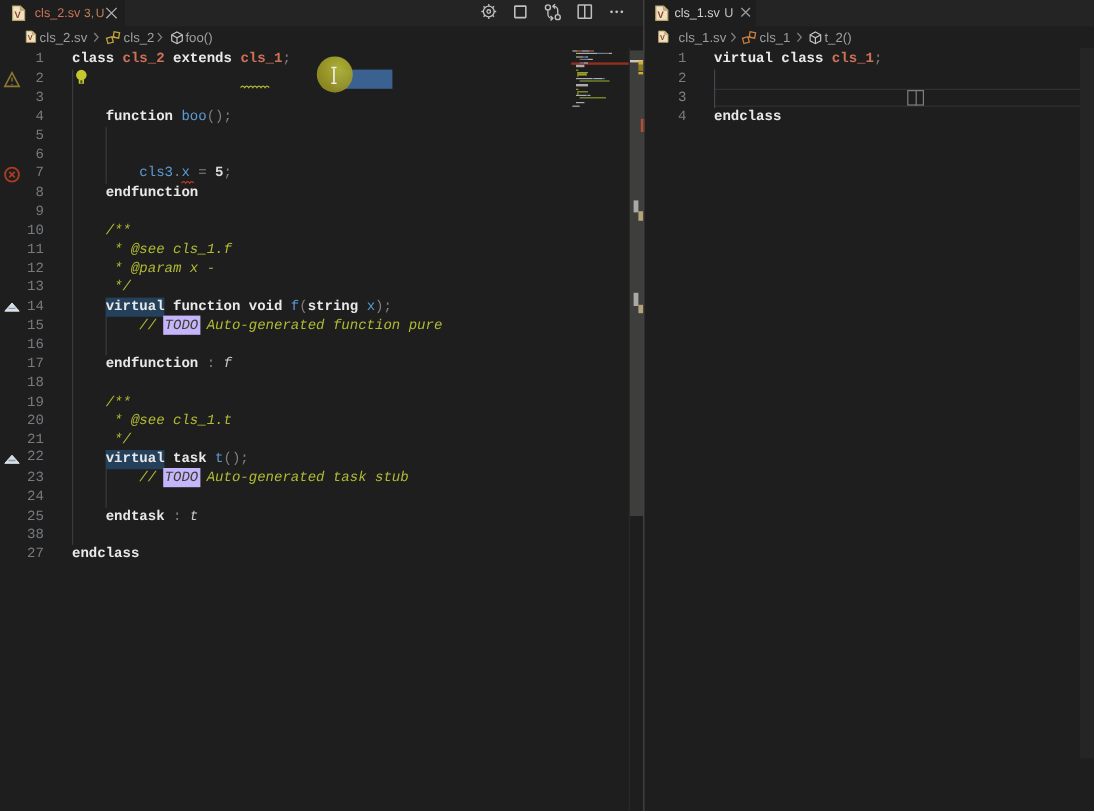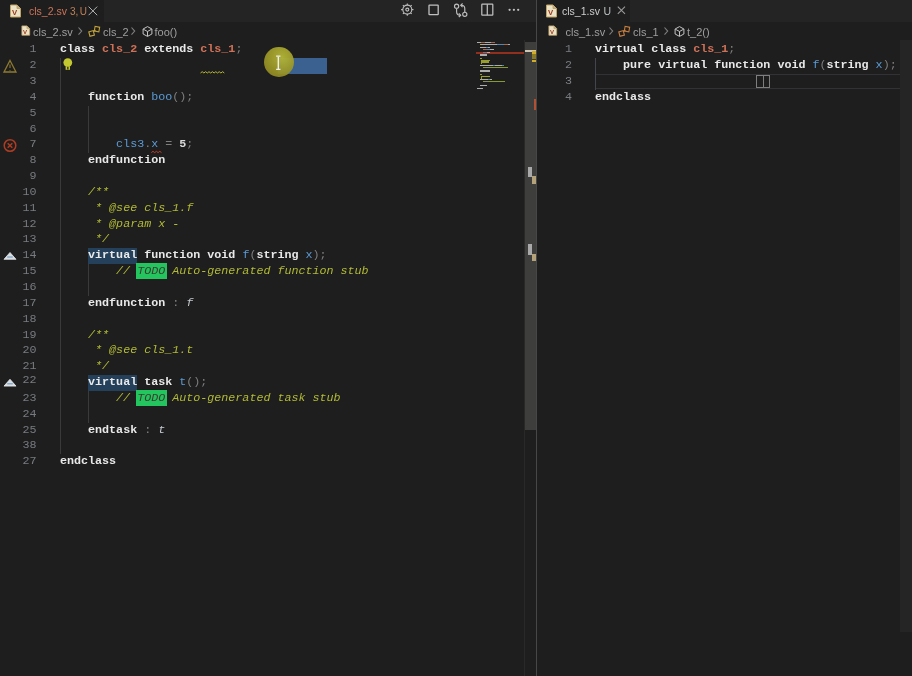--- a/index.html
+++ b/index.html
@@ -6,21 +6,21 @@
 .cl{position:absolute;white-space:pre;font:11.7px/15.846px "Liberation Mono",monospace;color:#7f7f7f;letter-spacing:0}
 .cl i{font-style:normal}
 i.k{color:#e9e9e9;font-weight:bold}
 i.t{color:#cf7157;font-weight:bold}
 i.v{color:#5b9bd6}
 i.p{color:#7f7f7f}
 i.c{color:#b2bb33;font-style:italic}
 i.w{color:#dadada;font-weight:bold}
 i.fi{color:#c6cdd3;font-style:italic}
 i.u{text-decoration:underline}
-i.todo{background:#22c55e;color:#3e3e2e;font-style:italic;padding:1px 1.5px;margin:0 -1.5px}
+i.todo{background:#c4b5fd;color:#3e3e2e;font-style:italic;padding:1px 1.5px;margin:0 -1.5px}
 .num{position:absolute;text-align:right;color:#777b80;font:11.7px/15.846px "Liberation Mono",monospace}
 .numa{color:#7d8186}
 .bc{top:26px;font-size:11px;color:#9f9f9f}
 </style></head><body>
 <div id="app">
 
   <div class="abs" style="left:0;top:0;width:536px;height:22px;background:#242425"></div>
   <div class="abs" style="left:537px;top:0;width:375px;height:22px;background:#242425"></div>
   <div class="abs" style="left:0;top:0;width:104px;height:22px;background:#1e1e1e"></div>
   <div class="abs" style="left:537px;top:0;width:93px;height:22px;background:#1e1e1e"></div>
@@ -86,31 +86,30 @@
 <div class="num " style="left:537px;width:35px;top:89.84px">4</div>
 <div class="cl " style="left:60.0px;top:42.30px"><i class="k">class</i><i class="p"> </i><i class="t">cls_2</i><i class="p"> </i><i class="k">extends</i><i class="p"> </i><i class="t">cls_1</i><i class="p">;</i></div>
 <div class="cl " style="left:60.0px;top:89.84px"><i class="p">    </i><i class="k">function</i><i class="p"> </i><i class="v">boo</i><i class="p">();</i></div>
 <div class="cl " style="left:60.0px;top:137.38px"><i class="p">        </i><i class="v">cls3</i><i class="p">.</i><i class="v sqr">x</i><i class="p"> = </i><i class="w">5</i><i class="p">;</i></div>
 <div class="cl " style="left:60.0px;top:153.22px"><i class="p">    </i><i class="k">endfunction</i></div>
 <div class="cl " style="left:60.0px;top:184.91px"><i class="p">    </i><i class="c">/**</i></div>
 <div class="cl " style="left:60.0px;top:200.76px"><i class="p">     </i><i class="c">* @see cls_1.f</i></div>
 <div class="cl " style="left:60.0px;top:216.61px"><i class="p">     </i><i class="c">* @param x -</i></div>
 <div class="cl " style="left:60.0px;top:232.45px"><i class="p">     </i><i class="c">*/</i></div>
 <div class="cl " style="left:60.0px;top:248.30px"><i class="p">    </i><i class="k">virtual</i><i class="p"> </i><i class="k">function</i><i class="p"> </i><i class="k">void</i><i class="p"> </i><i class="v">f</i><i class="p">(</i><i class="k">string</i><i class="p"> </i><i class="v">x</i><i class="p">);</i></div>
-<div class="cl " style="left:60.0px;top:264.14px"><i class="p">        </i><i class="c">// </i><i class="todo">TODO</i><i class="c"> Auto-generated function stub</i></div>
+<div class="cl " style="left:60.0px;top:264.14px"><i class="p">        </i><i class="c">// </i><i class="todo">TODO</i><i class="c"> Auto-generated function pure</i></div>
 <div class="cl " style="left:60.0px;top:295.84px"><i class="p">    </i><i class="k">endfunction</i><i class="p"> : </i><i class="fi">f</i></div>
 <div class="cl " style="left:60.0px;top:327.53px"><i class="p">    </i><i class="c">/**</i></div>
 <div class="cl " style="left:60.0px;top:343.37px"><i class="p">     </i><i class="c">* @see cls_1.t</i></div>
 <div class="cl " style="left:60.0px;top:359.22px"><i class="p">     </i><i class="c">*/</i></div>
 <div class="cl " style="left:60.0px;top:375.07px"><i class="p">    </i><i class="k">virtual</i><i class="p"> </i><i class="k">task</i><i class="p"> </i><i class="v">t</i><i class="p">();</i></div>
 <div class="cl " style="left:60.0px;top:390.91px"><i class="p">        </i><i class="c">// </i><i class="todo">TODO</i><i class="c"> Auto-generated task stub</i></div>
 <div class="cl " style="left:60.0px;top:422.60px"><i class="p">    </i><i class="k">endtask</i><i class="p"> : </i><i class="fi">t</i></div>
 <div class="cl " style="left:60.0px;top:454.30px"><i class="k">endclass</i></div>
 <div class="cl " style="left:595.0px;top:42.30px"><i class="k">virtual</i><i class="p"> </i><i class="k">class</i><i class="p"> </i><i class="t">cls_1</i><i class="p">;</i></div>
-<div class="cl " style="left:595.0px;top:58.15px"><i class="p">    </i><i class="k">pure</i><i class="p"> </i><i class="k">virtual</i><i class="p"> </i><i class="k">function</i><i class="p"> </i><i class="k">void</i><i class="p"> </i><i class="v">f</i><i class="p">(</i><i class="k">string</i><i class="p"> </i><i class="v">x</i><i class="p">);</i></div>
 <div class="cl " style="left:595.0px;top:89.84px"><i class="k">endclass</i></div>
 
   <div class="abs" style="left:755.6px;top:75px;width:14.2px;height:13.2px;border:1px solid #7e7e7e;box-sizing:border-box"></div>
   <div class="abs" style="left:762.6px;top:75px;width:1px;height:13.2px;background:#7e7e7e"></div>
 
 <div style="position:absolute;left:0;top:0;opacity:.95">
       <div style="position:absolute;left:476px;top:51.7px;width:48px;height:2.1px;background:#98311f"></div>
 <div style="position:absolute;left:477.0px;top:41.80px;width:18.2px;height:1.3px;background:linear-gradient(90deg,#b4b4b4 0 23%,#ad6a4e 23% 45%,#b4b4b4 45% 77%,#ad6a4e 77% 100%)"></div>
 <div style="position:absolute;left:479.8px;top:43.58px;width:30.1px;height:1.3px;background:linear-gradient(90deg,#c8b82a 0 5%,#b4b4b4 5% 58%,#5d88b5 58% 80%,#ad6a4e 80% 92%,#b4b4b4 92% 100%)"></div>
 <div style="position:absolute;left:479.8px;top:47.14px;width:10.5px;height:1.3px;background:linear-gradient(90deg,#b4b4b4 0 60%,#5d88b5 60% 85%,#b4b4b4 85% 100%)"></div>

